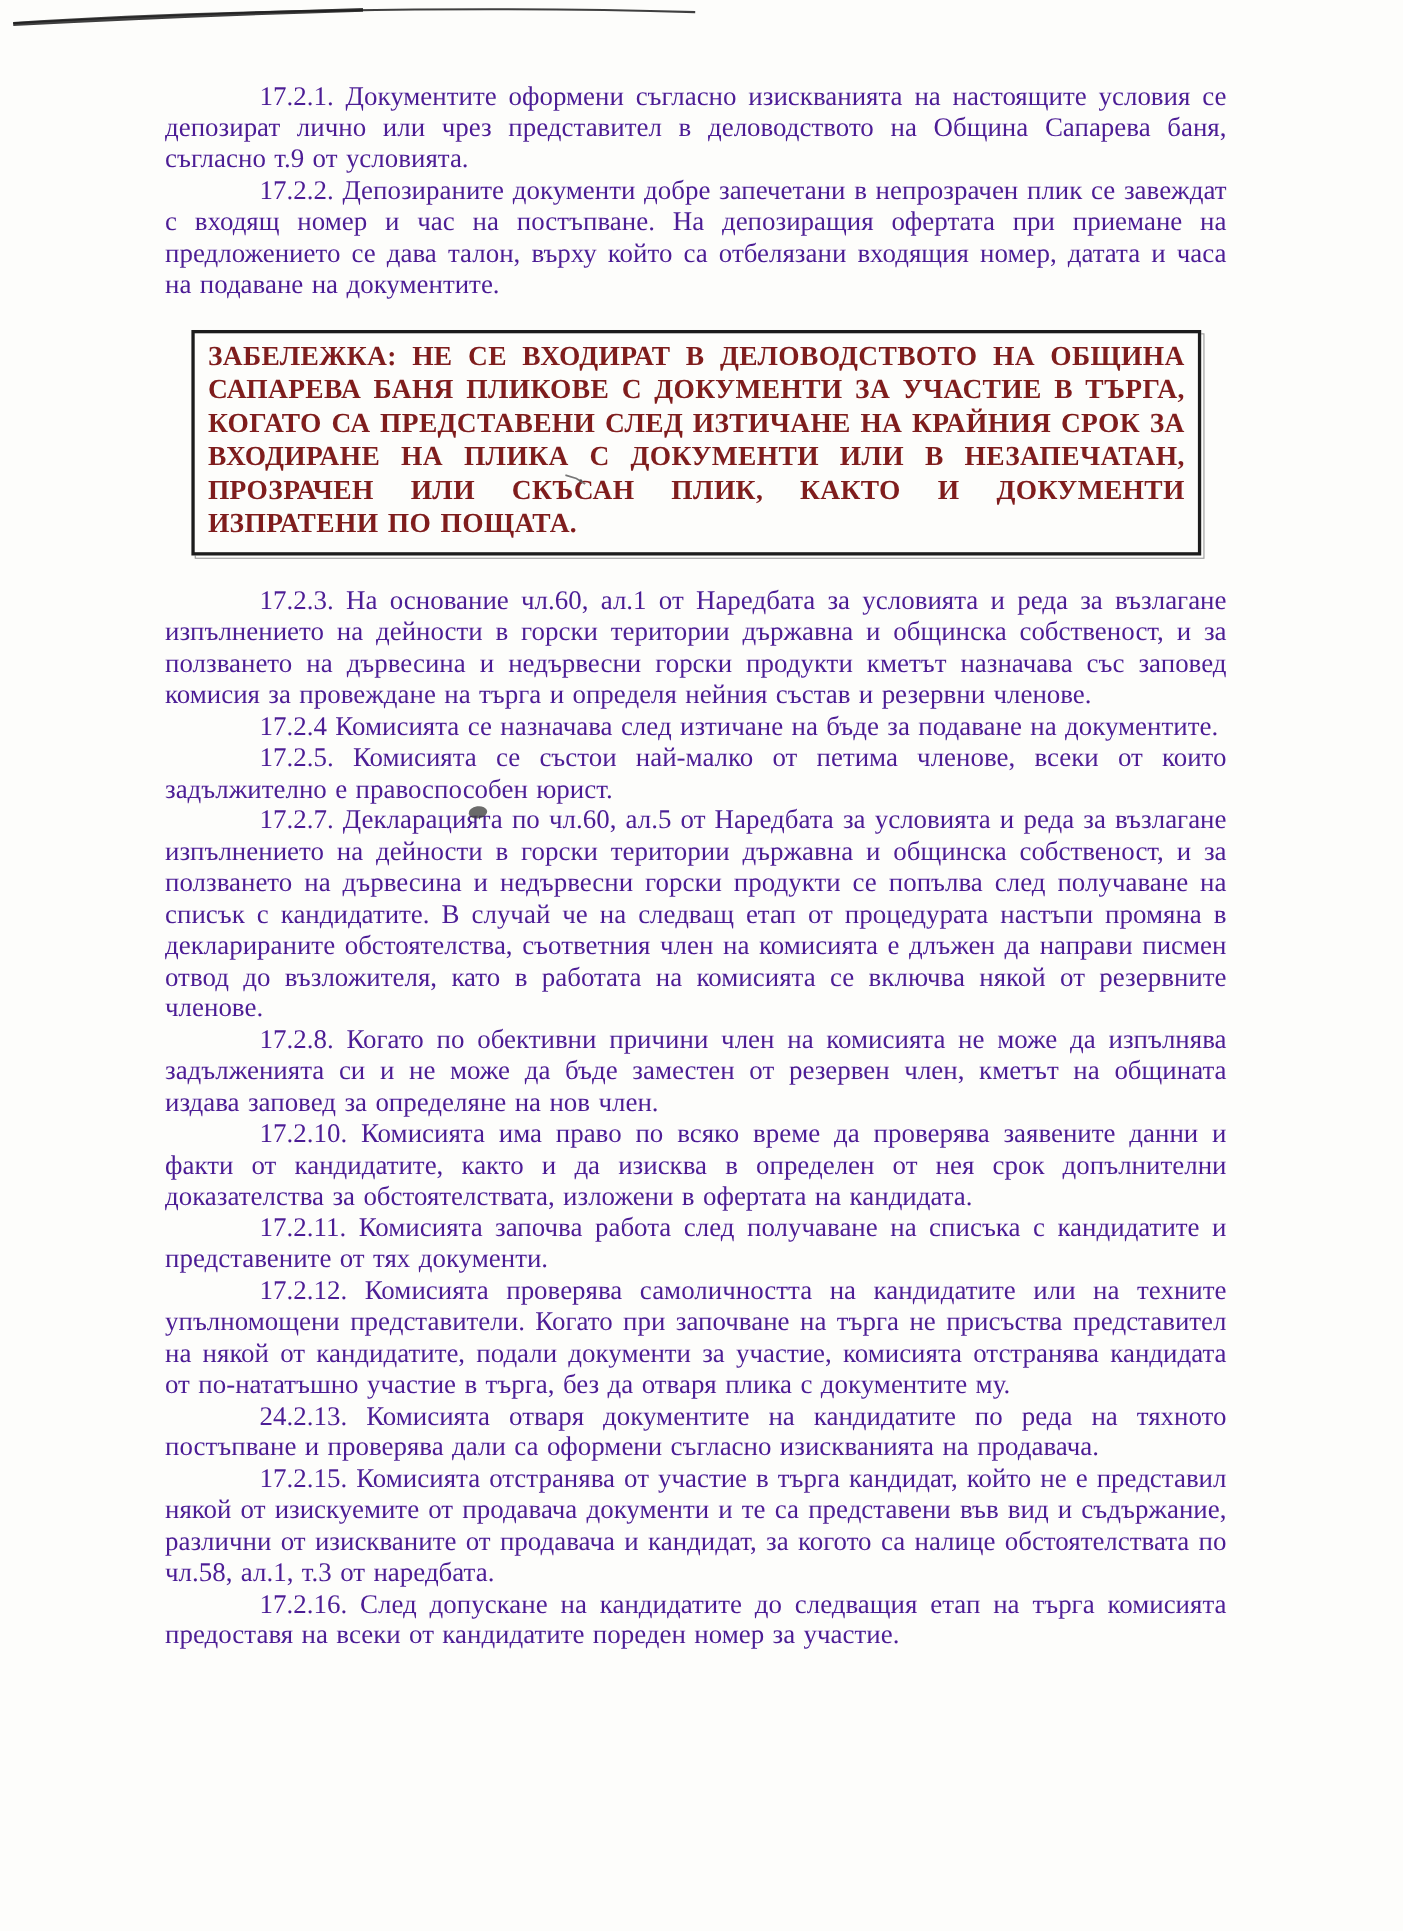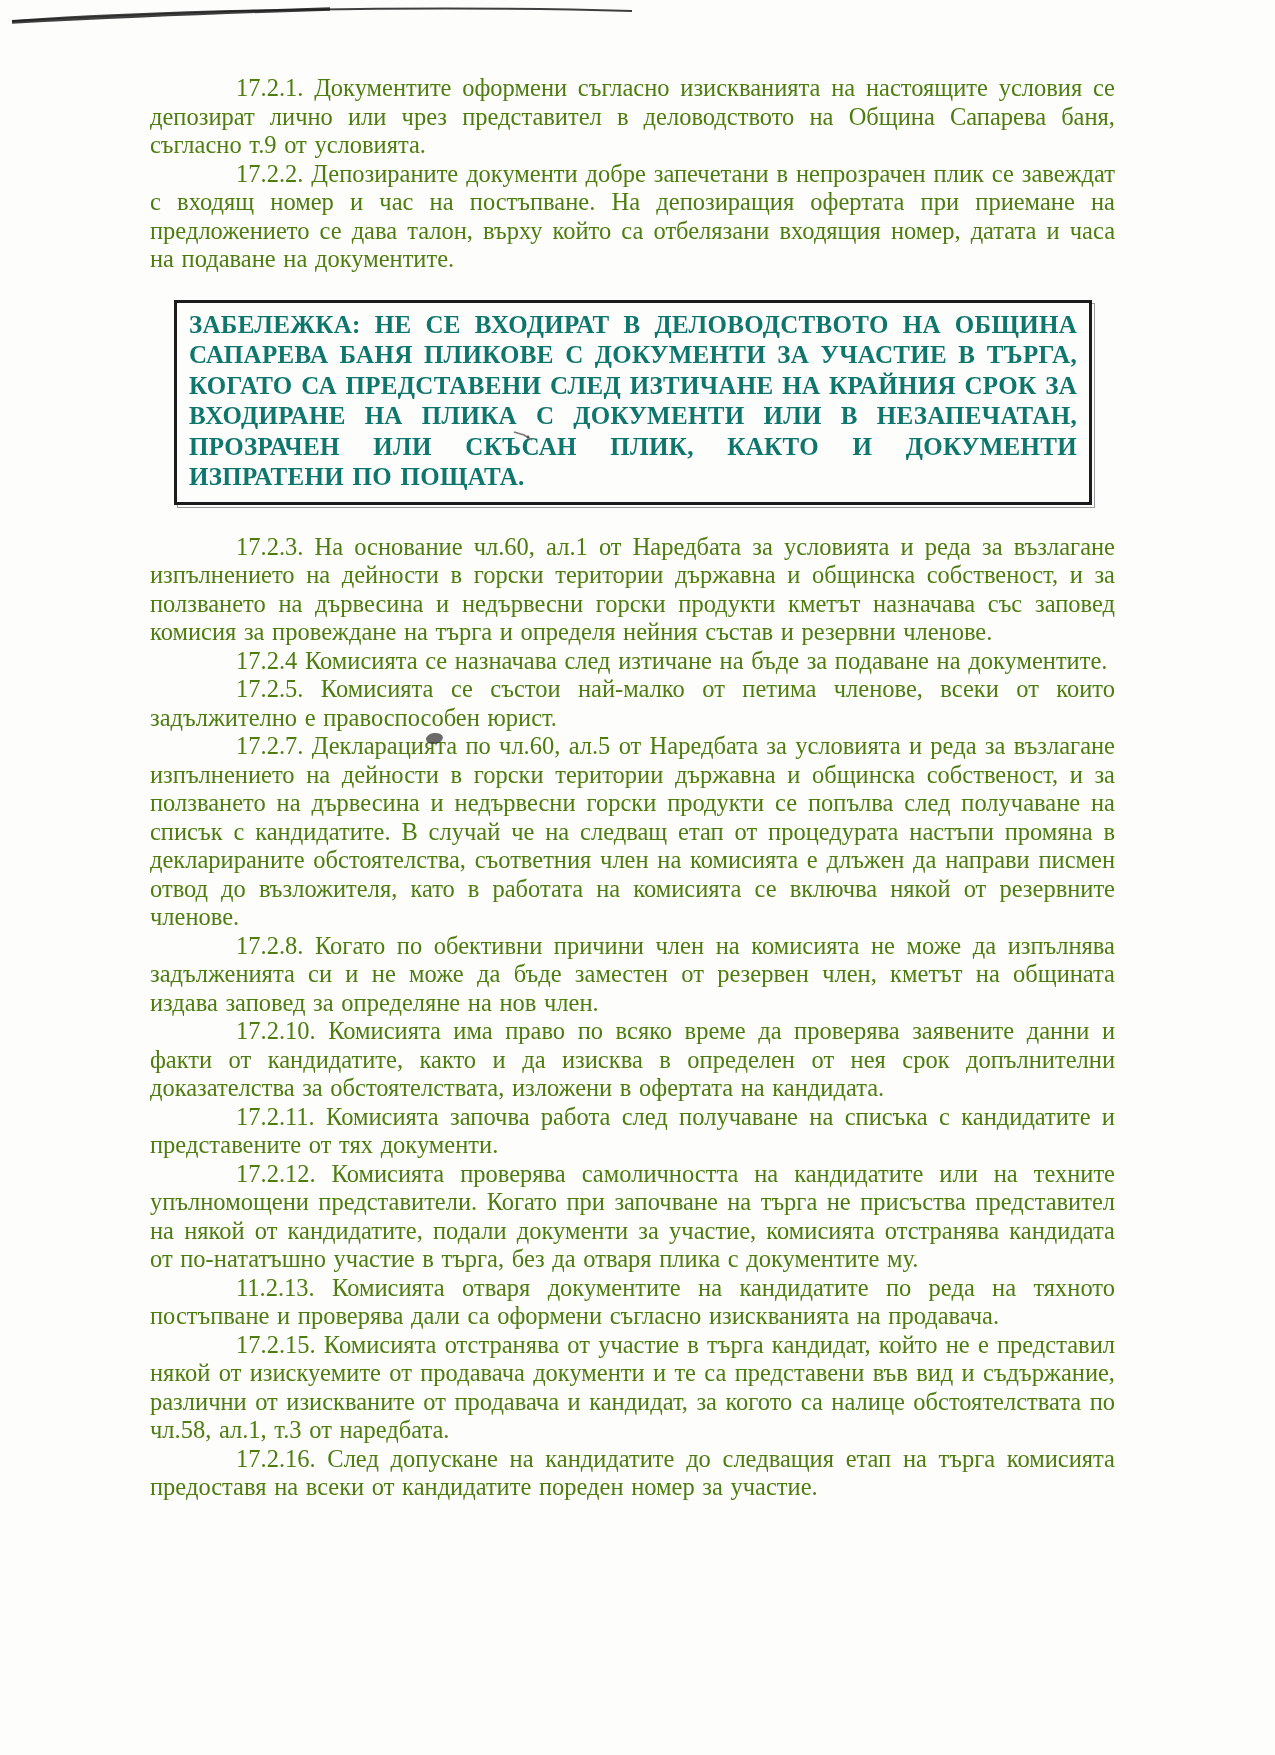--- a/index.html
+++ b/index.html
@@ -20,21 +20,21 @@
     left: 150px;
     top: 74px;
     width: 965px;
   }
   p.para {
     margin: 0;
     font-size: 24.5px;
     line-height: 28.5px;
     text-align: justify;
     text-indent: 86px;
-    color: #4d7c0f;
+    color: #4c1d95;
     word-spacing: 1.5px;
   }
   
   .tone-a { color: #4e4e4e; }      
   .tone-b { color: #474747; }
   .tone-faint { color: #8f8f8f; }  
   .tone-mid { color: #6e6e6e; }    
 
   .note-box {
     box-sizing: border-box;
@@ -46,21 +46,21 @@
     box-shadow: 3px 3px 0 -1px #fdfdfb, 3px 3px 0 0 #9a9a9a;
   }
   .note-text {
     margin: 0;
     font-size: 25px;
     line-height: 30.5px;
     font-weight: bold;
     text-align: justify;
     letter-spacing: 0.3px;
     word-spacing: 2px;
-    color: #0f766e;
+    color: #7f1d1d;
   }
 
   
   .artifact {
     position: absolute;
     pointer-events: none;
   }
   .top-line { left: 0; top: 0; }
   .smudge-under-box {
     left: 512px;
@@ -110,21 +110,21 @@
 
     <p class="para">17.2.8. Когато по обективни причини член на комисията не може да изпълнява задълженията си и не може да бъде заместен от резервен член, кметът на общината издава заповед за определяне на нов член.</p>
 
 
     <p class="para tone-faint">17.2.10. Комисията има право по всяко време да проверява заявените данни и факти от кандидатите, както и да изисква в определен от нея срок допълнителни доказателства за обстоятелствата, изложени в офертата на кандидата.</p>
 
     <p class="para tone-b">17.2.11. Комисията започва работа след получаване на списъка с кандидатите и представените от тях документи.</p>
 
     <p class="para">17.2.12. Комисията проверява самоличността на кандидатите или на техните упълномощени представители. Когато при започване на търга не присъства представител на някой от кандидатите, подали документи за участие, комисията отстранява кандидата от по-нататъшно участие в търга, без да отваря плика с документите му.</p>
 
-    <p class="para">11.2.13. Комисията отваря документите на кандидатите по реда на тяхното постъпване и проверява  дали са оформени съгласно изискванията на продавача.</p>
+    <p class="para">24.2.13. Комисията отваря документите на кандидатите по реда на тяхното постъпване и проверява  дали са оформени съгласно изискванията на продавача.</p>
 
 
     <p class="para tone-mid">17.2.15. Комисията отстранява от участие в търга кандидат, който не е представил някой от изискуемите от продавача документи и те са представени във вид и съдържание, различни от изискваните от продавача и кандидат, за когото са налице обстоятелствата по чл.58, ал.1, т.3 от наредбата.</p>
 
     <p class="para">17.2.16. След допускане на кандидатите до следващия етап на търга комисията предоставя на всеки от кандидатите пореден номер за участие.</p>
 
   </div>
 
   <svg class="artifact smudge-under-box" width="26" height="14" viewBox="0 0 26 14">
     <path d="M 2 4 L 12 7 L 20 12" stroke="#777777" stroke-width="1.6" fill="none"></path>

